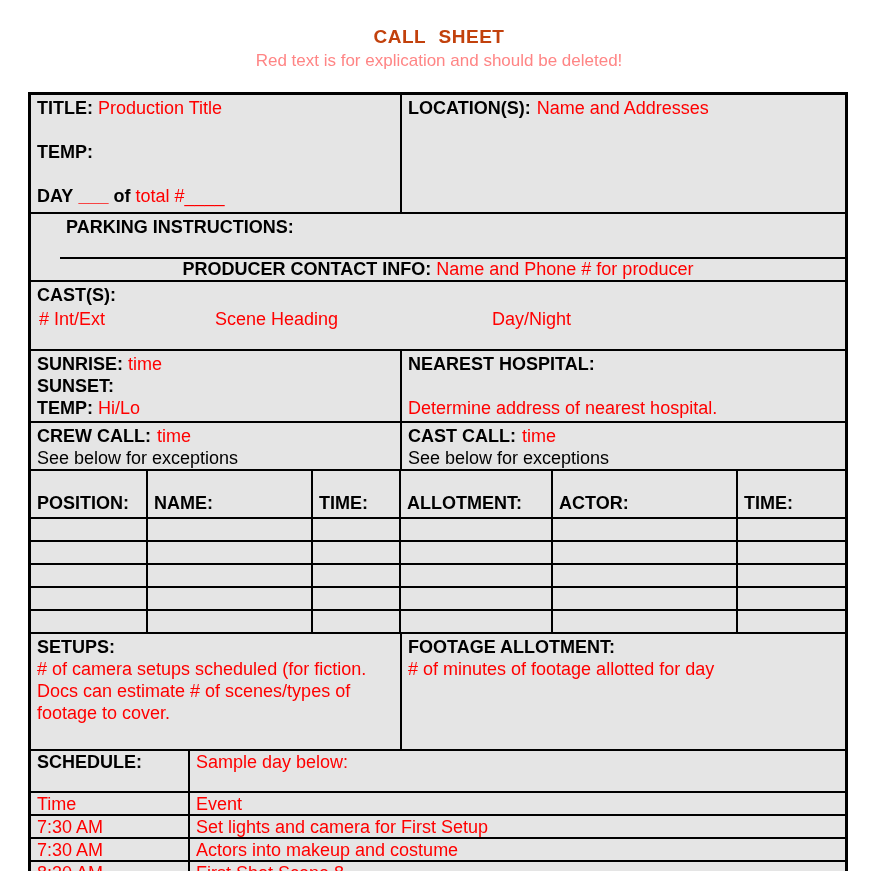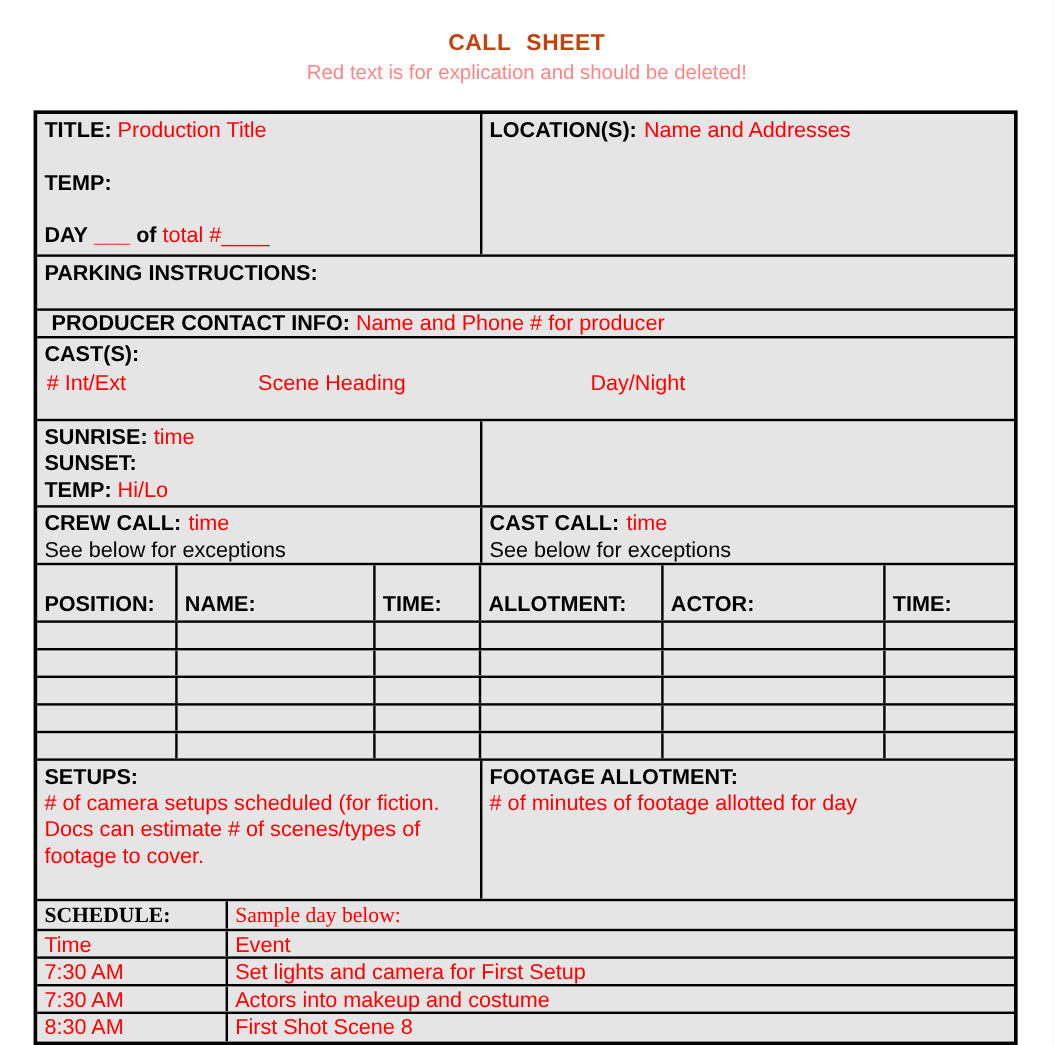--- a/index.html
+++ b/index.html
@@ -25,30 +25,30 @@
   }
   .row{display:flex;box-sizing:border-box;border-bottom:2px solid #000;overflow:hidden;}
   .row:last-child{border-bottom:none;}
   .cell{box-sizing:border-box;padding:2px 6px;overflow:hidden;}
   .vdiv{border-right:2px solid #000;}
   
   .cell-l{width:371px;flex:0 0 371px;}
   .cell-r{flex:1 1 auto;}
   
   .r-title{height:119px;}
-  .r-parking{height:45px;}
-  .r-producer{height:23px;padding:0 6px;}
+  .r-parking{height:45px;margin-left:29px;}
+  .r-producer{height:23px;padding:0 6px;text-align:center;}
   .r-scenes{height:69px;position:relative;}
   .r-sun{height:72px;}
   .r-call{height:48px;}
   .r-roster-h{height:48px;}
   .r-roster-e{height:23px;}
   .r-setups{height:117px;}
   .r-sched{height:23px;}
-  .r-sched-first{height:25px;font-family:Liberation Serif, serif;}
+  .r-sched-first{height:42px;}
   
   .col-position{width:117px;flex:0 0 117px;}
   .col-name{width:165px;flex:0 0 165px;}
   .col-time1{width:88px;flex:0 0 88px;}
   .col-character{width:152px;flex:0 0 152px;}
   .col-actor{width:185px;flex:0 0 185px;}
   .col-time2{flex:1 1 auto;}
   .roster-head .cell{display:flex;align-items:flex-end;padding-bottom:3px;font-weight:bold;}
   
   .sched-l{width:159px;flex:0 0 159px;padding-top:0;}
@@ -105,20 +105,25 @@
       </div>
     </div>
   </div>
 
   <div class="row r-sun">
     <div class="cell cell-l vdiv">
       <div><span class="b">SUNRISE:</span> <span class="red">time</span></div>
       <div><span class="b">SUNSET:</span></div>
       <div><span class="b">TEMP:</span> <span class="red">Hi/Lo</span></div>
     </div>
+    <div class="cell cell-r">
+      <div><span class="b">NEAREST HOSPITAL:</span></div>
+      <div>&nbsp;</div>
+      <div class="red">Determine address of nearest hospital.</div>
+    </div>
   </div>
 
   <div class="row r-call">
     <div class="cell cell-l vdiv">
       <div><span class="b">CREW CALL:</span><span class="gap2"></span><span class="red">time</span></div>
       <div>See below for exceptions</div>
     </div>
     <div class="cell cell-r">
       <div><span class="b">CAST CALL:</span><span class="gap2"></span><span class="red">time</span></div>
       <div>See below for exceptions</div>

